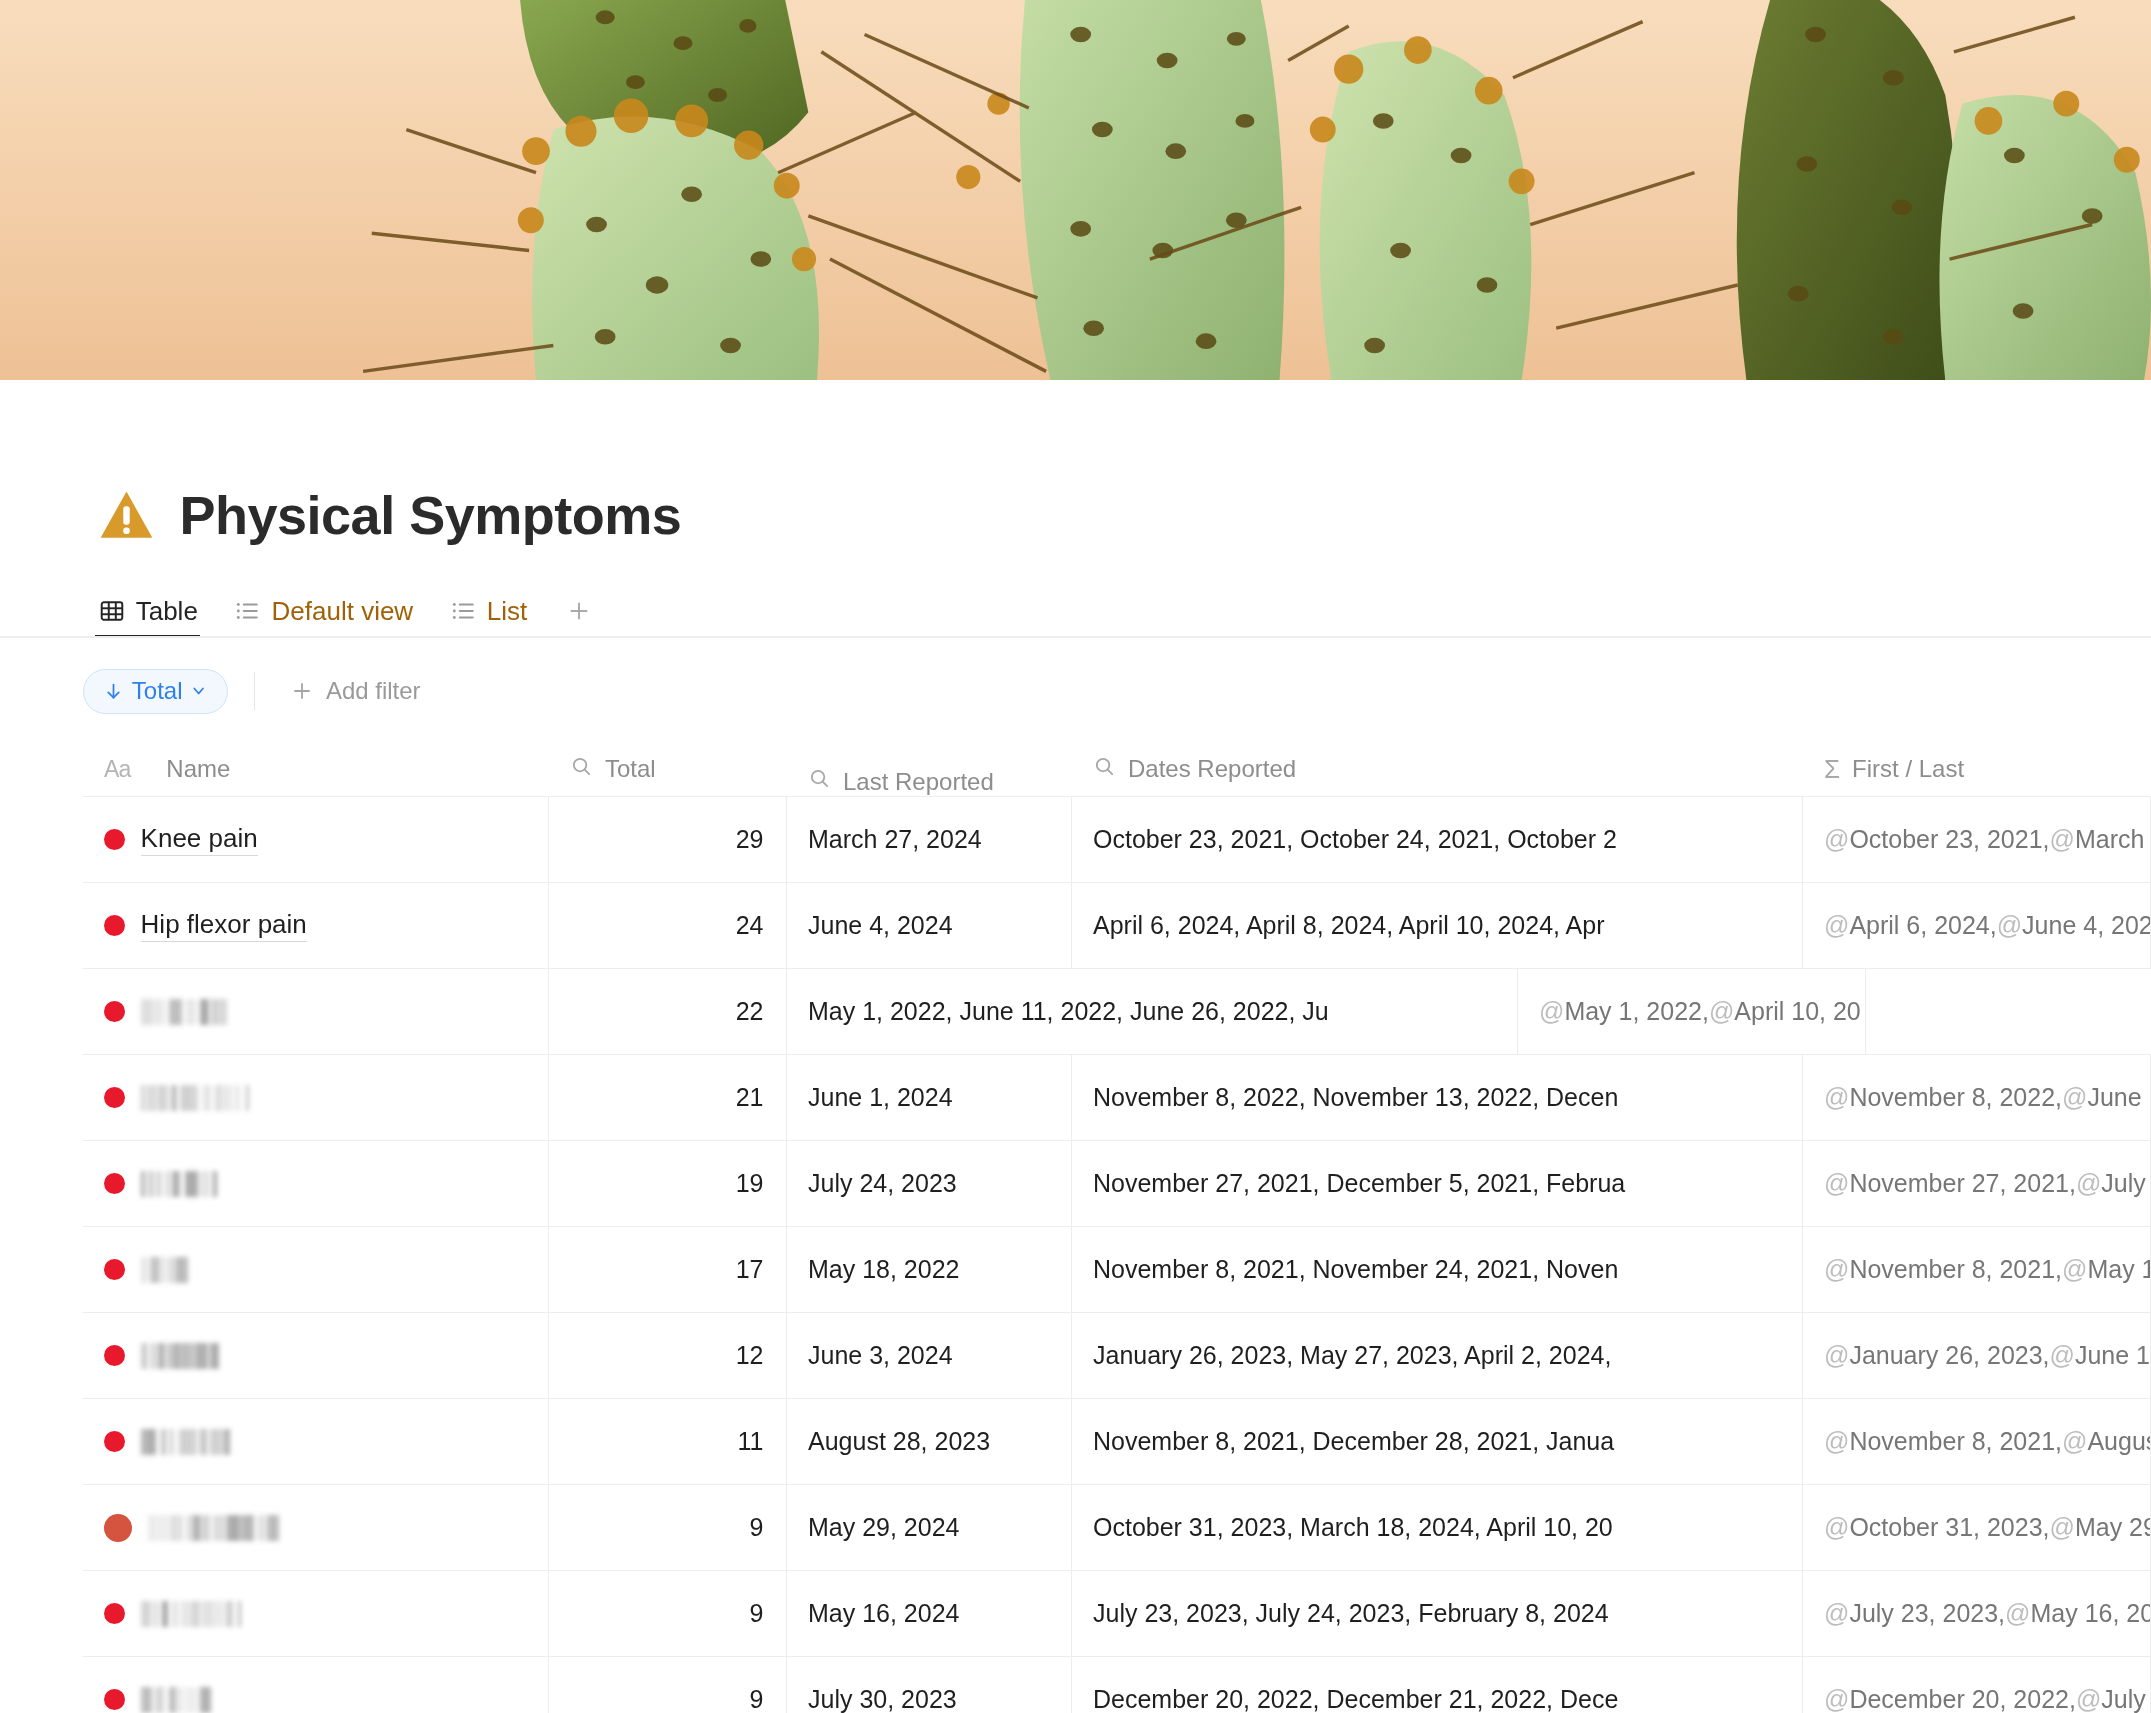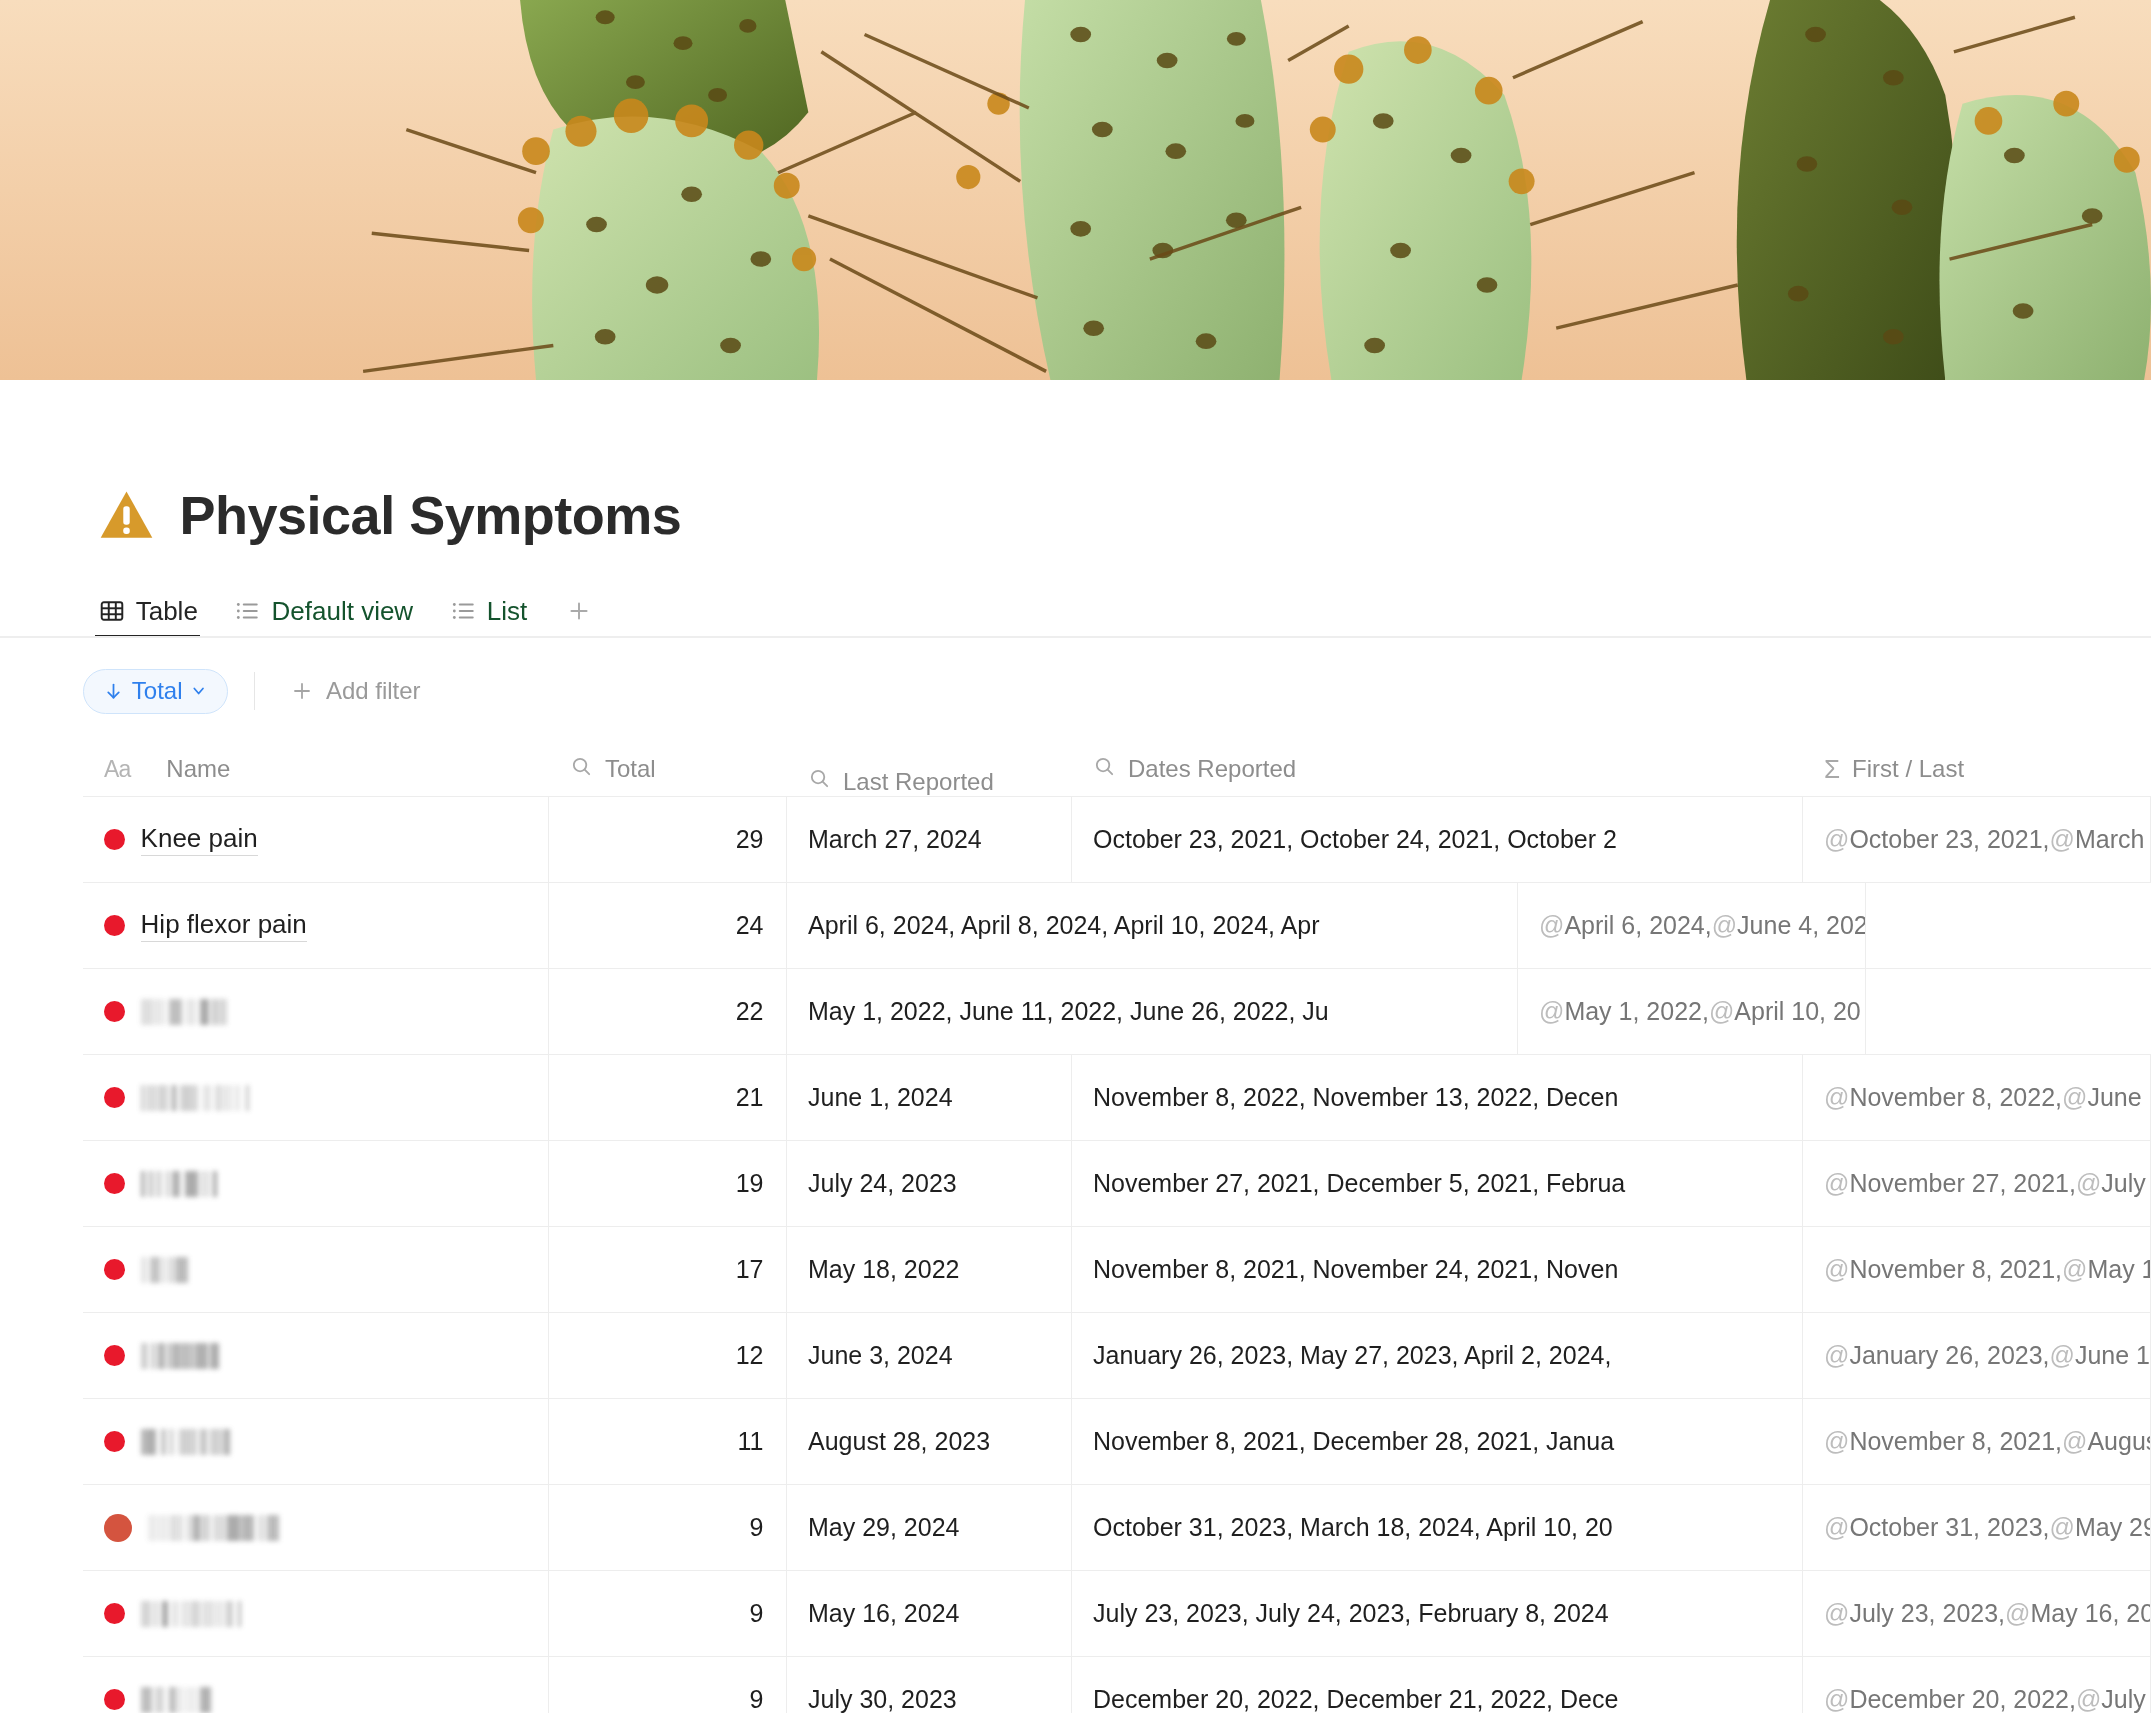--- a/index.html
+++ b/index.html
@@ -54,21 +54,21 @@
     display: flex; align-items: center;
     gap: 11.2px;
     height: 54px;
     padding: 0 14px 0 3.5px;
     margin-right: 19px;
     cursor: pointer;
     position: relative;
   }
   .tab .tab-label {
     font-size: 26px;
-    color: #14532d;
+    color: #a16207;
   }
   .tab.active .tab-label { color: #242424; }
   .tab.active::after {
     content:"";
     position:absolute; left:0; right:12px; bottom:0;
     height:3.5px; background:#242424;
   }
   .tab-icon { width: 26px; height: 26px; display:flex; align-items:center; justify-content:center; }
   .tab-add {
     display:flex; align-items:center; justify-content:center;
@@ -446,20 +446,21 @@
             <div class="td td-fl faded"><span class="at">@</span>October 23, 2021, <span class="at">@</span>March</div>
           </div>
           <div class="tr">
             <div class="td td-name">
               <div class="cell-name">
                 <span class="dot"></span>
                 <span class="name-text">Hip flexor pain</span>
               </div>
             </div>
             <div class="td td-total num">24</div>
+            <div class="td td-last">June 4, 2024</div>
             <div class="td td-dates">April 6, 2024, April 8, 2024, April 10, 2024, Apr</div>
             <div class="td td-fl faded"><span class="at">@</span>April 6, 2024, <span class="at">@</span>June 4, 202</div>
           </div>
           <div class="tr">
             <div class="td td-name">
               <div class="cell-name">
                 <span class="dot"></span>
                 <span class="redacted" style="width: 86px;">
                   <i style="left: 0px; width: 12px; opacity: 0.33;"></i>
                   <i style="left: 13px; width: 7.8px; opacity: 0.25;"></i>

